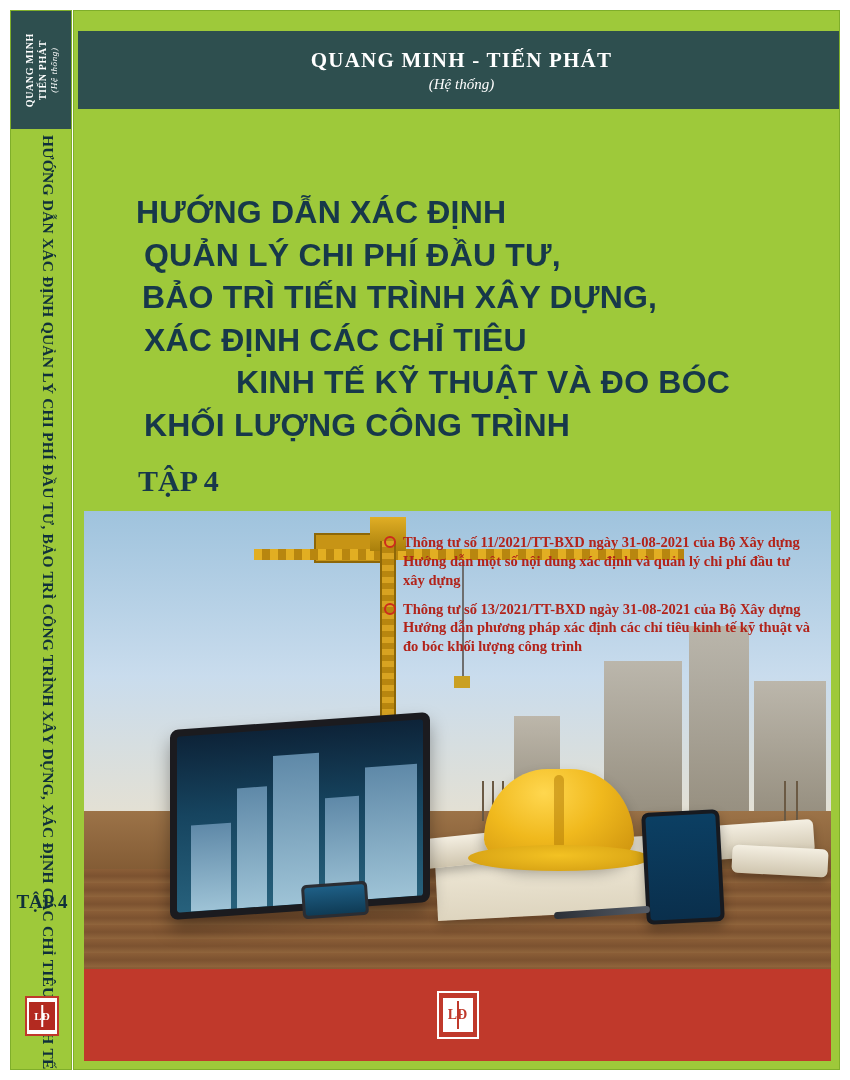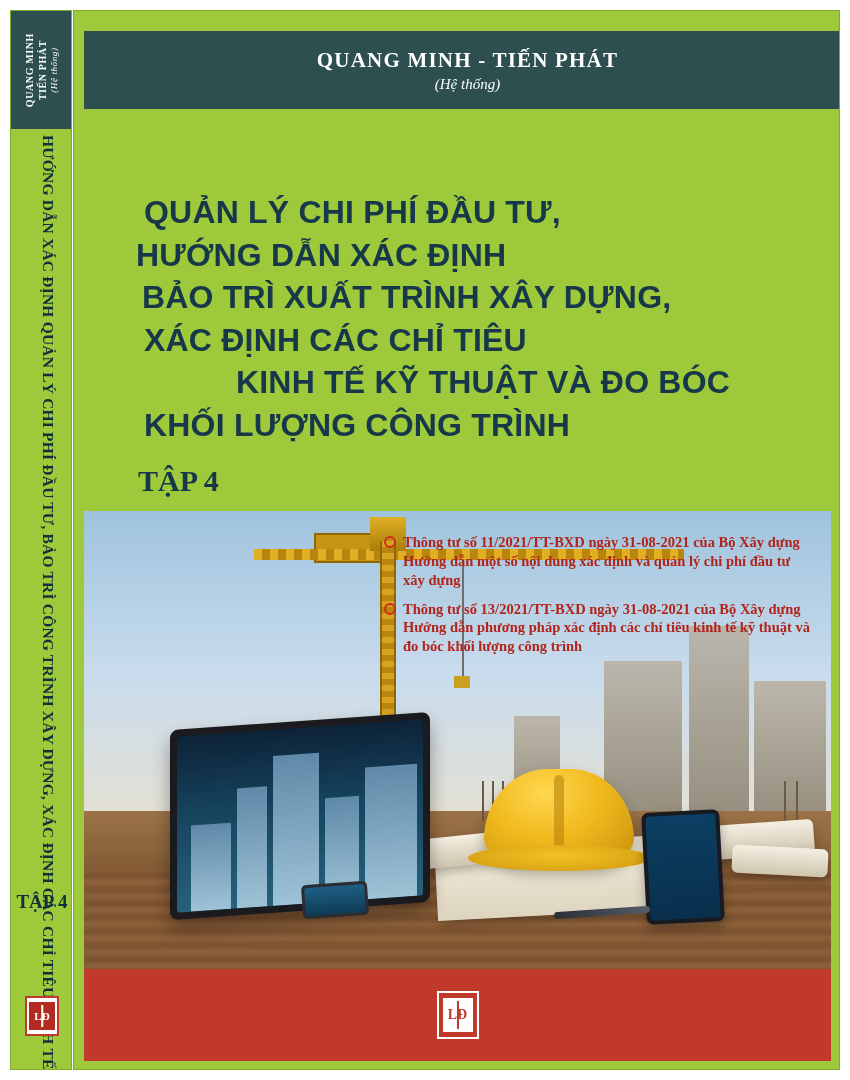--- a/index.html
+++ b/index.html
@@ -101,21 +101,21 @@
   .front {
     position: absolute;
     left: 73px; top: 10px;
     width: 767px; height: 1060px;
     background: #9ec93a;
     border: 1px solid #7fae2a;
     overflow: hidden;
   }
   .header-band {
     position: absolute;
-    left: 10px; top: 20px;
+    left: 4px; top: 20px;
     width: 767px; height: 78px;
     background: #2e4f4f;
     display: flex; flex-direction: column;
     align-items: center; justify-content: center;
     color: #ffffff;
   }
   .header-brand {
     font-family: "Liberation Serif", serif;
     font-weight: bold;
     font-size: 21px;
@@ -371,23 +371,23 @@
   </div>
 
   <div class="front">
 
     <div class="header-band">
       <div class="header-brand">QUANG MINH - TIẾN PHÁT</div>
       <div class="header-sub">(Hệ thống)</div>
     </div>
 
     <div class="title-block">
+      <div class="line i1">HƯỚNG DẪN XÁC ĐỊNH</div>
       <div class="line i2">QUẢN LÝ CHI PHÍ ĐẦU TƯ,</div>
-      <div class="line i1">HƯỚNG DẪN XÁC ĐỊNH</div>
-      <div class="line i3">BẢO TRÌ XUẤT TRÌNH XÂY DỰNG,</div>
+      <div class="line i3">BẢO TRÌ TIẾN TRÌNH XÂY DỰNG,</div>
       <div class="line i4">XÁC ĐỊNH CÁC CHỈ TIÊU</div>
       <div class="line i5">KINH TẾ KỸ THUẬT VÀ ĐO BÓC</div>
       <div class="line i6">KHỐI LƯỢNG CÔNG TRÌNH</div>
       <div class="volume">TẬP 4</div>
     </div>
 
     <div class="photo">
       <div class="sky"></div>
       <div class="ground"></div>
 

